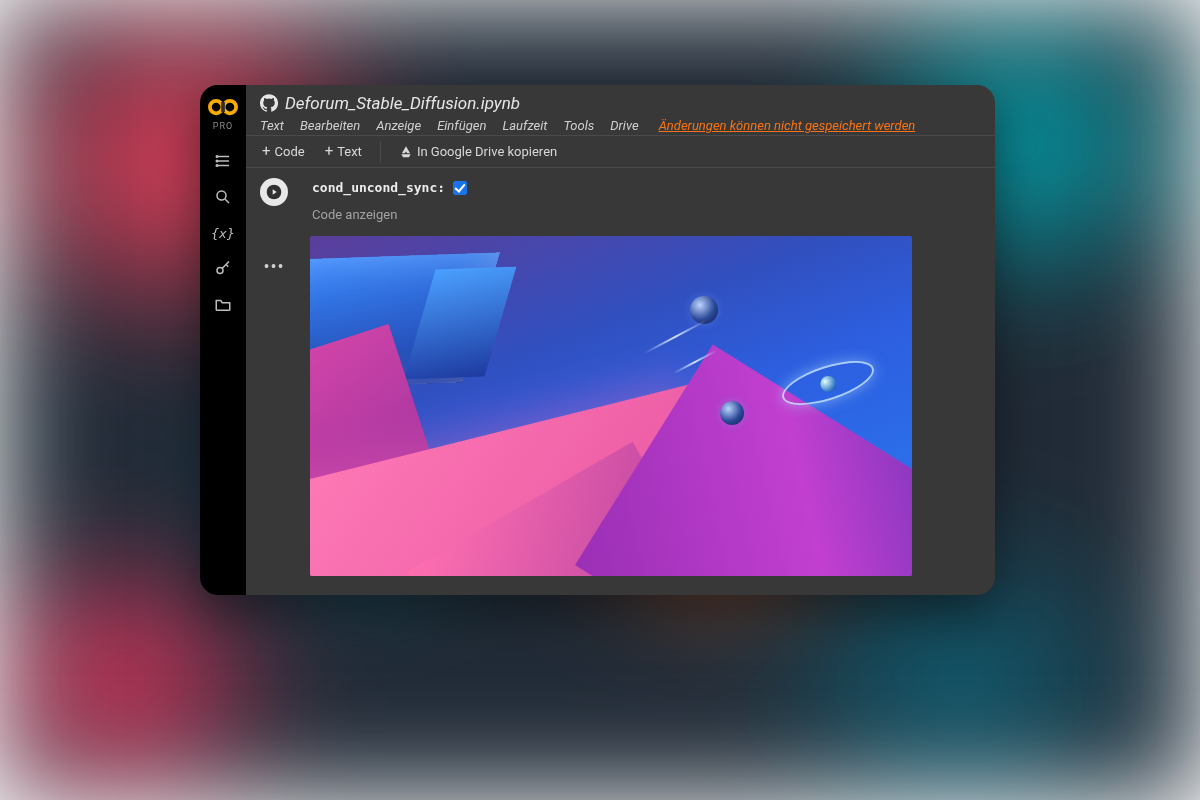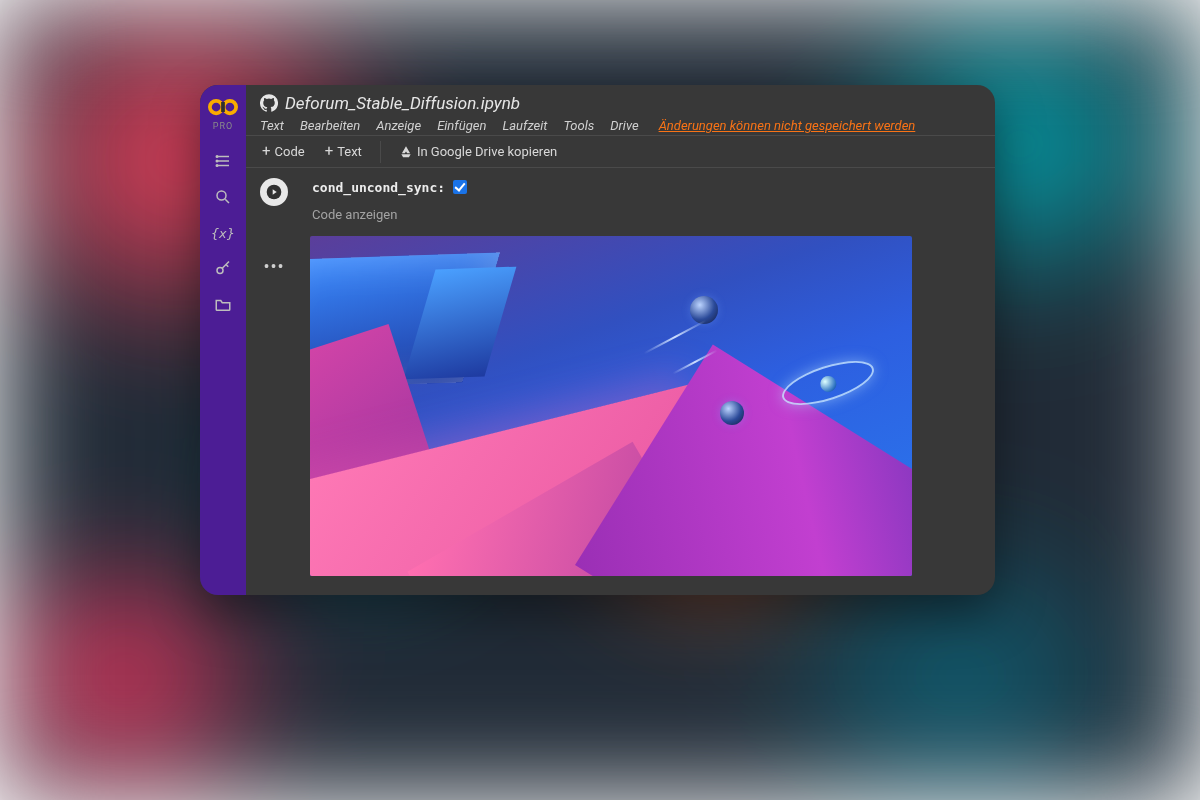--- a/index.html
+++ b/index.html
@@ -21,21 +21,21 @@
     left: 200px; top: 85px;
     width: 795px; height: 510px;
     background: #383838;
     border-radius: 18px;
     overflow: hidden;
     box-shadow: 0 20px 50px rgba(0,0,0,0.45);
     display: flex;
   }
   .leftbar {
     width: 46px;
-    background: #4c1d95;
+    background: #000000;
     display: flex; flex-direction: column; align-items: center;
     padding-top: 8px;
     gap: 0;
   }
   .colab-logo { width: 30px; height: 24px; margin-top: 2px; }
   .pro-label { font-size: 9px; color: #8a8a8a; letter-spacing: 1px; margin-top: 2px; margin-bottom: 12px; }
   .left-icon {
     width: 46px; height: 36px;
     display: flex; align-items: center; justify-content: center;
     color: #bdbdbd; cursor: pointer;
@@ -64,21 +64,21 @@
   .content { flex: 1; display: flex; overflow: hidden; }
   .gutter { width: 56px; display: flex; flex-direction: column; align-items: center; padding-top: 10px; gap: 56px; }
   .cell-run {
     width: 28px; height: 28px; border-radius: 50%;
     background: #e8e8e8; display: flex; align-items: center; justify-content: center;
     cursor: pointer;
   }
   .cell-run svg { width: 16px; height: 16px; }
   .more-dots { color: #cfcfcf; font-size: 18px; letter-spacing: 1px; cursor: pointer; line-height: 10px; }
   .cell-body { flex: 1; padding: 6px 18px 0 8px; display: flex; flex-direction: column; overflow: hidden; }
-  .param-row { display: flex; align-items: flex-start; gap: 8px; font-family: "Consolas","Menlo",monospace; font-size: 13px; color: #ececec; padding: 6px 0 10px 2px; font-weight: 600;}
+  .param-row { display: flex; align-items: center; gap: 8px; font-family: "Consolas","Menlo",monospace; font-size: 13px; color: #ececec; padding: 6px 0 10px 2px; font-weight: 600;}
   .param-row input[type=checkbox]{
     appearance: none; width: 14px; height: 14px; background:#1a73e8; border-radius:2px; position:relative; cursor:pointer;
   }
   .param-row input[type=checkbox]::after{
     content:""; position:absolute; left:4px; top:1px; width:4px; height:8px; border:solid #fff; border-width:0 2px 2px 0; transform:rotate(40deg);
   }
   .show-code { color: #a3a3a3; font-size: 13px; padding: 2px 0 14px 2px; cursor: pointer; }
   .output-img {
     width: 602px; height: 340px;
     border-radius: 2px;

